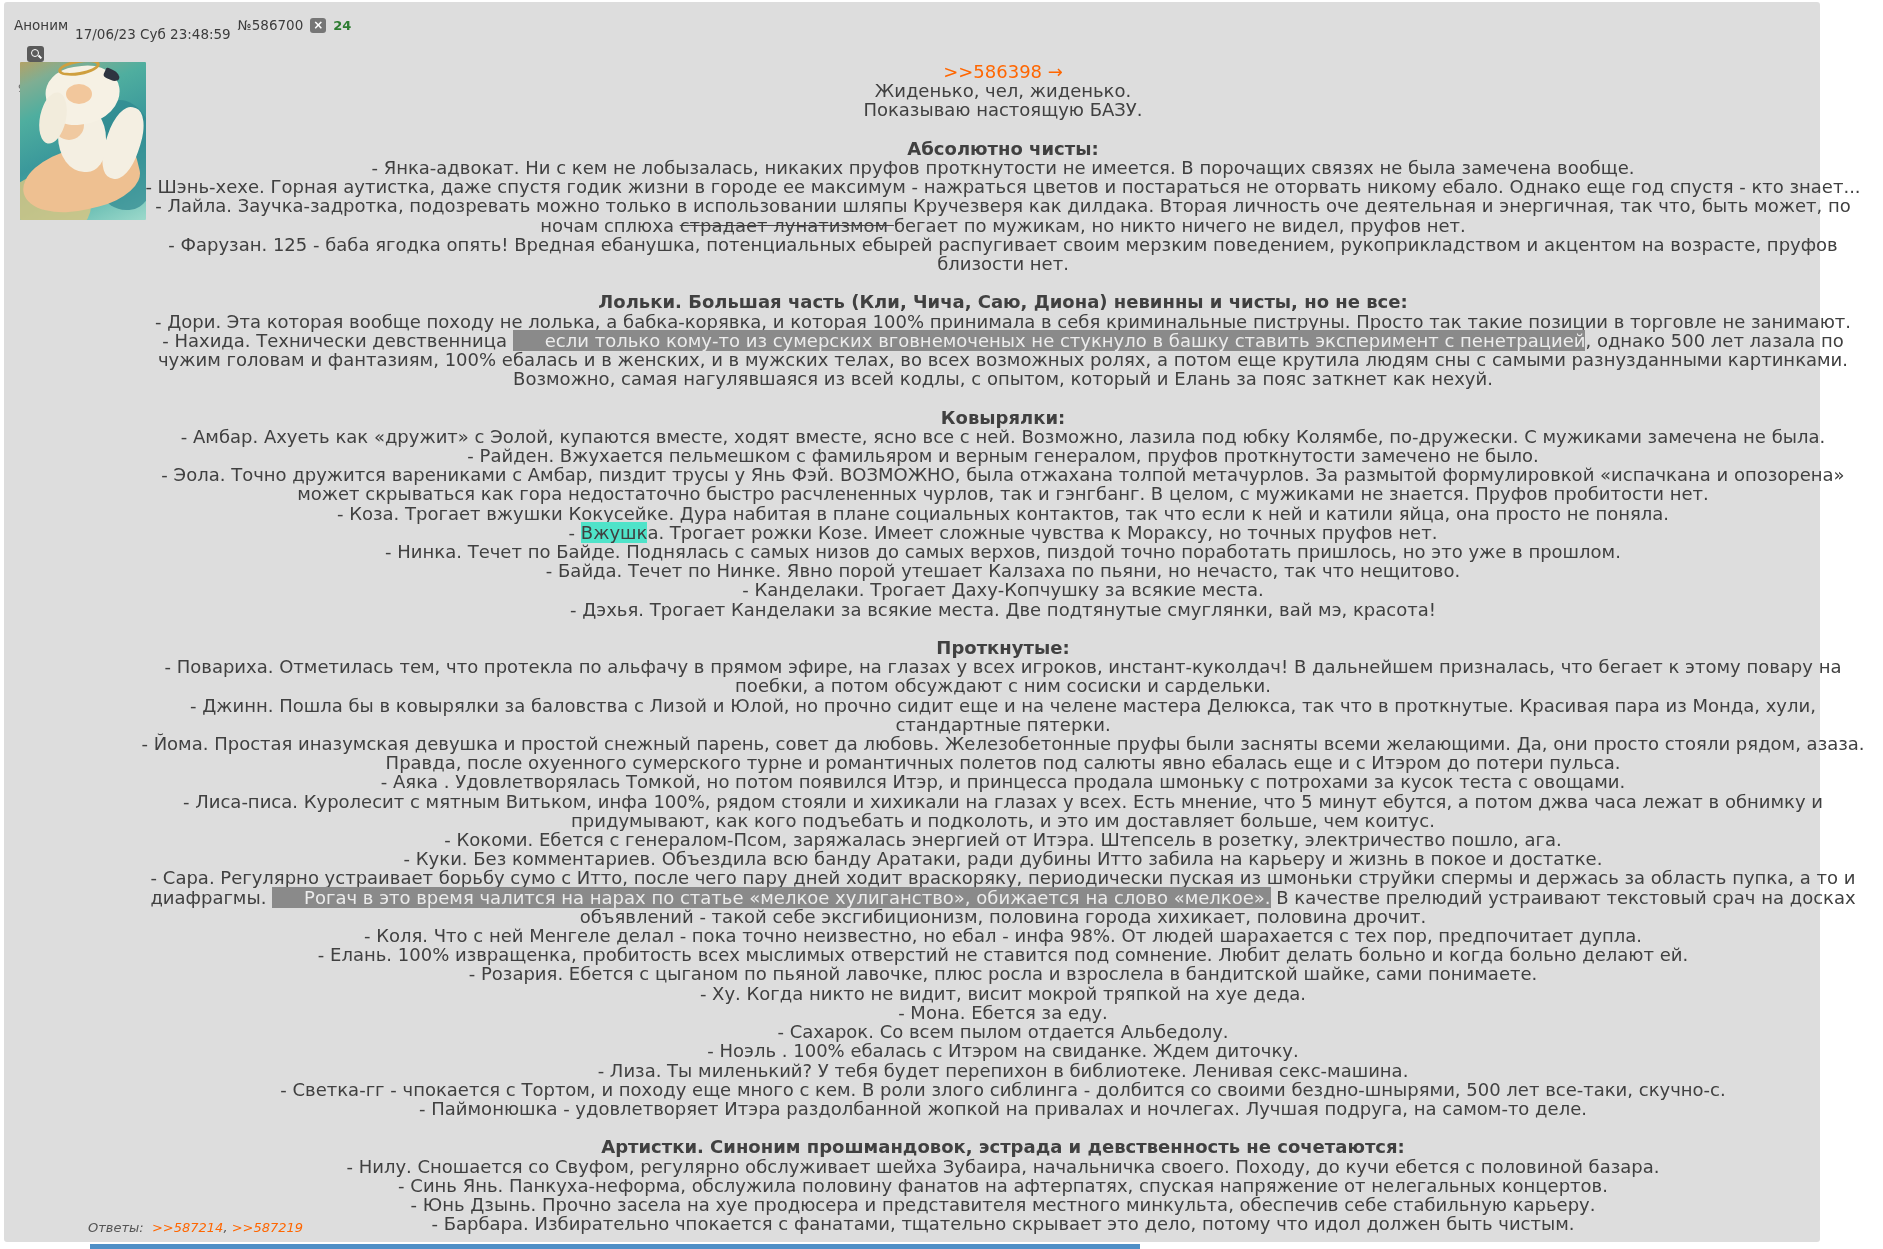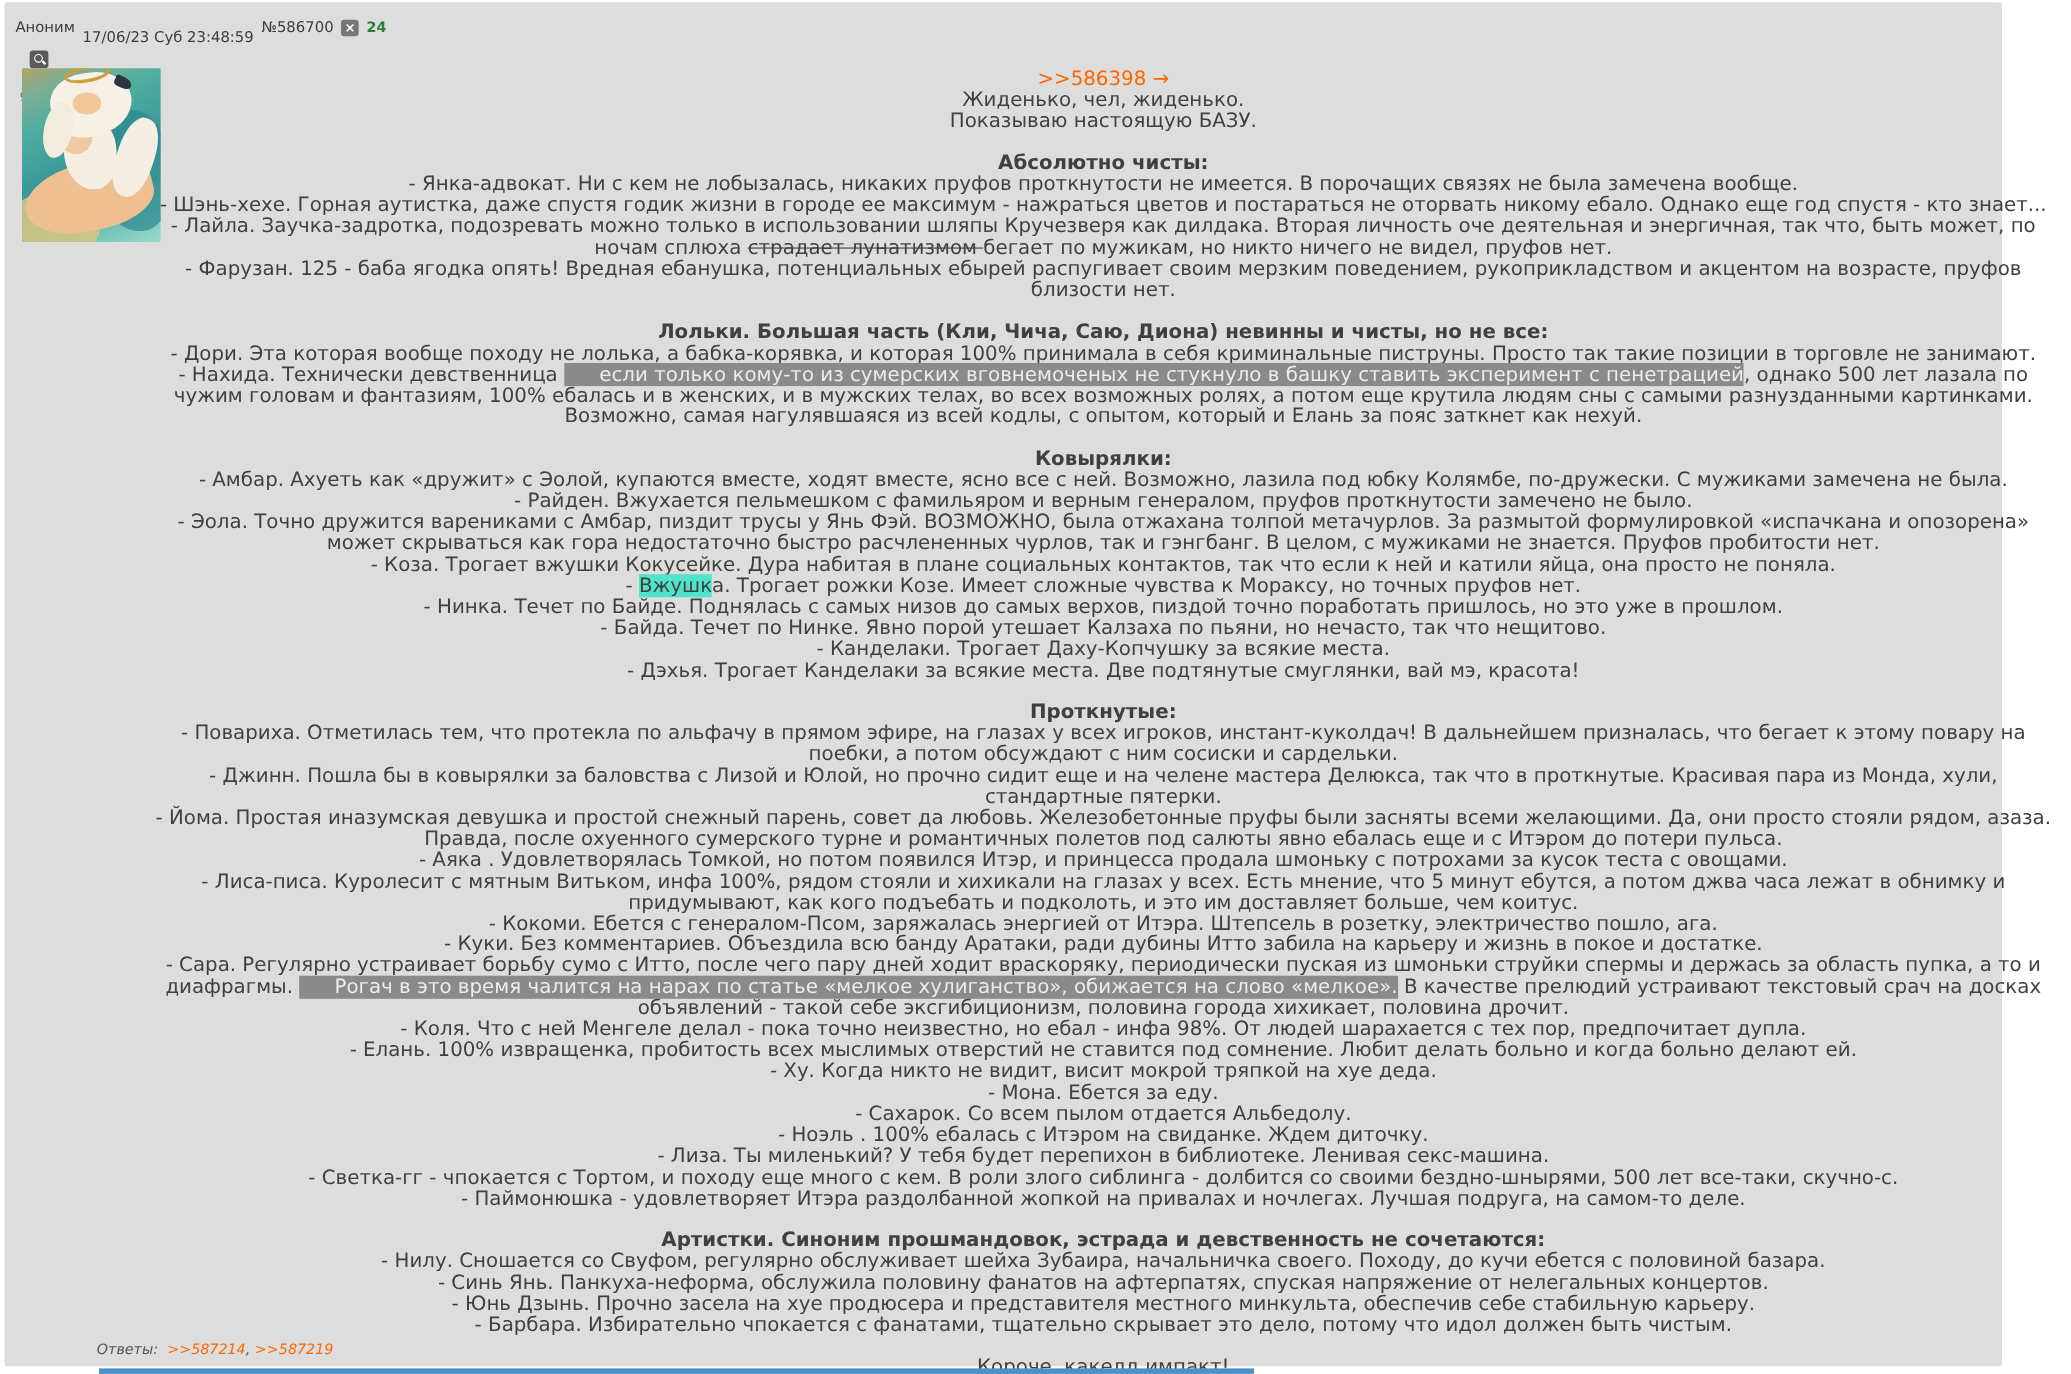--- a/index.html
+++ b/index.html
@@ -120,20 +120,21 @@
       <div class="line"><span class="seg-n">- Повариха. Отметилась тем, что протекла по альфачу в прямом эфире, на глазах у всех игроков, инстант-куколдач! В дальнейшем призналась, что бегает к этому повару на поебки, а потом обсуждают с ним сосиски и сардельки.</span></div>
       <div class="line"><span class="seg-n">- Джинн. Пошла бы в ковырялки за баловства с Лизой и Юлой, но прочно сидит еще и на челене мастера Делюкса, так что в проткнутые. Красивая пара из Монда, хули, стандартные пятерки.</span></div>
       <div class="line"><span class="seg-n">- Йома. Простая иназумская девушка и простой снежный парень, совет да любовь. Железобетонные пруфы были засняты всеми желающими. Да, они просто стояли рядом, азаза. Правда, после охуенного сумерского турне и романтичных полетов под салюты явно ебалась еще и с Итэром до потери пульса.</span></div>
       <div class="line"><span class="seg-n">- Аяка . Удовлетворялась Томкой, но потом появился Итэр, и принцесса продала шмоньку с потрохами за кусок теста с овощами.</span></div>
       <div class="line"><span class="seg-n">- Лиса-писа. Куролесит с мятным Витьком, инфа 100%, рядом стояли и хихикали на глазах у всех. Есть мнение, что 5 минут ебутся, а потом джва часа лежат в обнимку и придумывают, как кого подъебать и подколоть, и это им доставляет больше, чем коитус.</span></div>
       <div class="line"><span class="seg-n">- Кокоми. Ебется с генералом-Псом, заряжалась энергией от Итэра. Штепсель в розетку, электричество пошло, ага.</span></div>
       <div class="line"><span class="seg-n">- Куки. Без комментариев. Объездила всю банду Аратаки, ради дубины Итто забила на карьеру и жизнь в покое и достатке.</span></div>
       <div class="line"><span class="seg-n">- Сара. Регулярно устраивает борьбу сумо с Итто, после чего пару дней ходит враскоряку, периодически пуская из шмоньки струйки спермы и держась за область пупка, а то и диафрагмы. </span><span class="seg-sp">Рогач в это время чалится на нарах по статье «мелкое хулиганство», обижается на слово «мелкое».</span><span class="seg-n"> В качестве прелюдий устраивают текстовый срач на досках объявлений - такой себе эксгибиционизм, половина города хихикает, половина дрочит.</span></div>
       <div class="line"><span class="seg-n">- Коля. Что с ней Менгеле делал - пока точно неизвестно, но ебал - инфа 98%. От людей шарахается с тех пор, предпочитает дупла.</span></div>
       <div class="line"><span class="seg-n">- Елань. 100% извращенка, пробитость всех мыслимых отверстий не ставится под сомнение. Любит делать больно и когда больно делают ей.</span></div>
+      <div class="line"><span class="seg-n">- Розария. Ебется с цыганом по пьяной лавочке, плюс росла и взрослела в бандитской шайке, сами понимаете.</span></div>
       <div class="line"><span class="seg-n">- Ху. Когда никто не видит, висит мокрой тряпкой на хуе деда.</span></div>
       <div class="line"><span class="seg-n">- Мона. Ебется за еду.</span></div>
       <div class="line"><span class="seg-n">- Сахарок. Со всем пылом отдается Альбедолу.</span></div>
       <div class="line"><span class="seg-n">- Ноэль . 100% ебалась с Итэром на свиданке. Ждем диточку.</span></div>
       <div class="line"><span class="seg-n">- Лиза. Ты миленький? У тебя будет перепихон в библиотеке. Ленивая секс-машина.</span></div>
       <div class="line"><span class="seg-n">- Светка-гг - чпокается с Тортом, и походу еще много с кем. В роли злого сиблинга - долбится со своими бездно-шнырями, 500 лет все-таки, скучно-с.</span></div>
       <div class="line"><span class="seg-n">- Паймонюшка - удовлетворяет Итэра раздолбанной жопкой на привалах и ночлегах. Лучшая подруга, на самом-то деле.</span></div>
       <div class="line blank"></div>
       <div class="line"><span class="seg-b">Артистки. Синоним прошмандовок, эстрада и девственность не сочетаются:</span></div>
       <div class="line"><span class="seg-n">- Нилу. Сношается со Свуфом, регулярно обслуживает шейха Зубаира, начальничка своего. Походу, до кучи ебется с половиной базара.</span></div>

